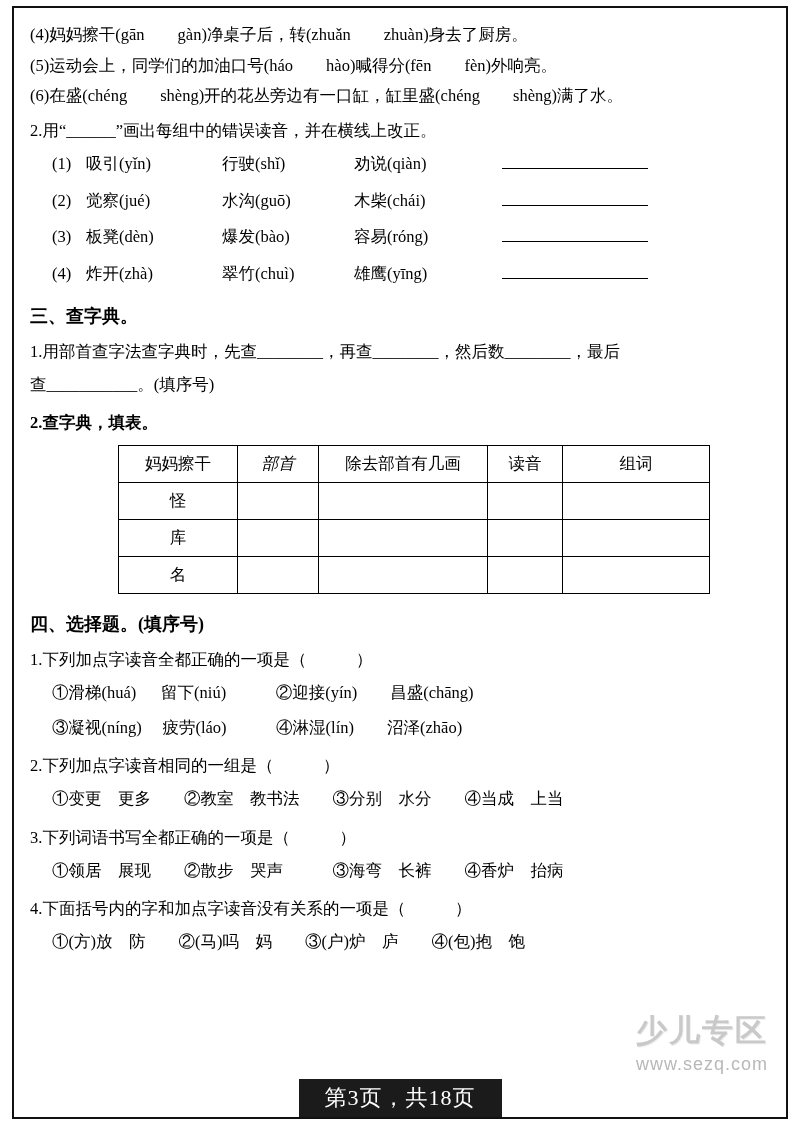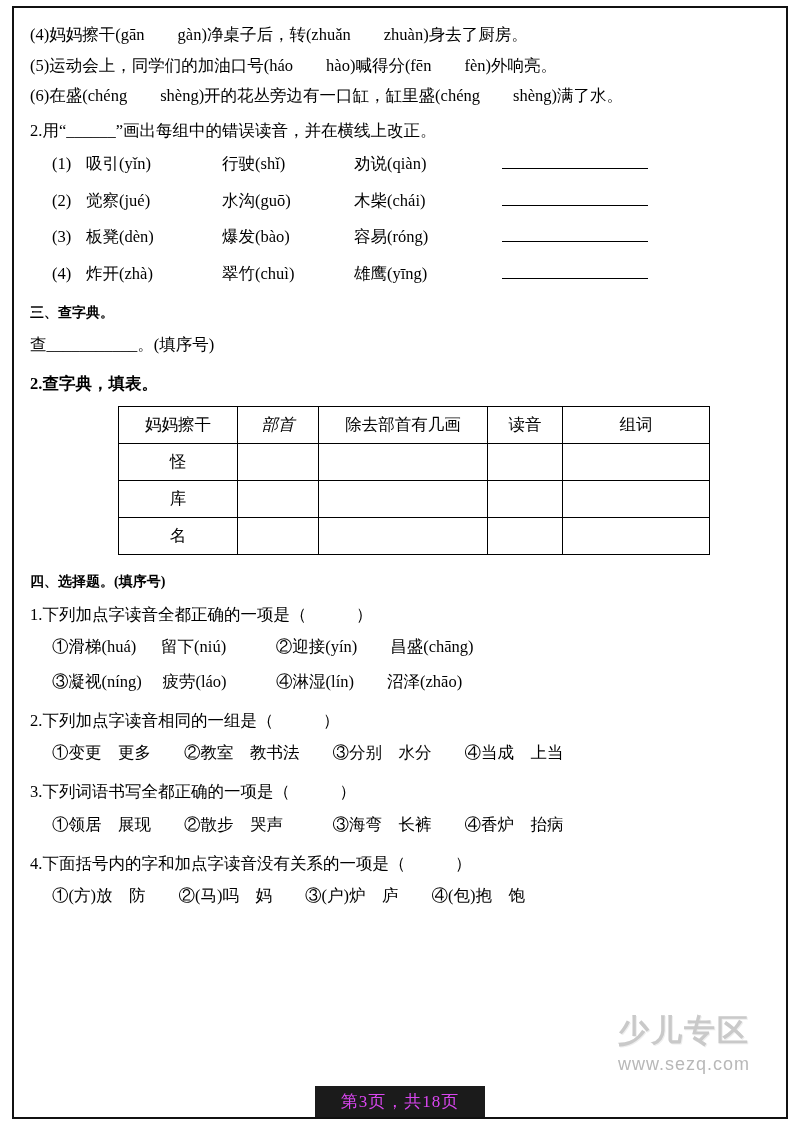--- a/index.html
+++ b/index.html
@@ -32,21 +32,21 @@
     box-sizing: border-box;
     font-size: 16.5px;
     line-height: 1.62;
   }
   .line {
     white-space: pre;
     margin: 0 0 4px 0;
   }
   .section-title {
     font-weight: bold;
-    font-size: 14px;
+    font-size: 18px;
     margin: 14px 0 8px 0;
     white-space: pre;
   }
   .q-line {
     white-space: pre;
     margin: 0 0 6px 0;
   }
   .blank-under {
     display: inline-block;
     border-bottom: 1px solid #000;
@@ -84,28 +84,28 @@
   .footer {
     position: absolute;
     left: 0;
     bottom: 14px;
     width: 800px;
     text-align: center;
   }
   .footer .pagebox {
     display: inline-block;
     background: #1b1b1b;
-    color: #d946ef;
-    font-size: 17px;
+    color: #ffffff;
+    font-size: 22px;
     padding: 4px 26px;
     letter-spacing: 1px;
   }
   .watermark {
     position: absolute;
-    right: 50px;
+    right: 32px;
     bottom: 56px;
     text-align: right;
     pointer-events: none;
   }
   .watermark .wm-main {
     font-family: "Liberation Sans", sans-serif;
     font-weight: bold;
     font-size: 31px;
     color: #c9c9c9;
     letter-spacing: 2px;
@@ -168,20 +168,21 @@
   <div class="row-items">
     <span class="cell" style="width:34px;">(4)</span>
     <span class="cell" style="width:136px;">炸开(zhà)</span>
     <span class="cell" style="width:132px;">翠竹(chuì)</span>
     <span class="cell" style="width:148px;">雄鹰(yīng)</span>
     <span class="blank-under" style="width:146px;"></span>
   </div>
 
   <div class="section-title">三、查字典。</div>
 
+  <div class="q-line">1.用部首查字法查字典时，先查________，再查________，然后数________，最后</div>
   <div class="q-line">查___________。(填序号)</div>
 
   <div class="q-line" style="margin-top:12px;font-weight:bold;">2.查字典，填表。</div>
 
   <table class="dict-table">
     <thead>
       <tr>
         <th class="col-a">妈妈擦干</th>
         <th class="col-b">部首</th>
         <th class="col-c">除去部首有几画</th>

